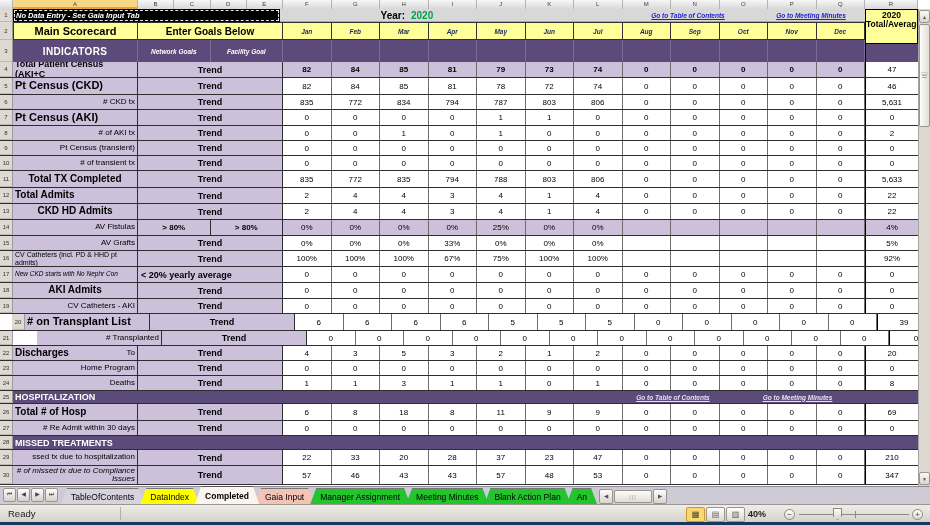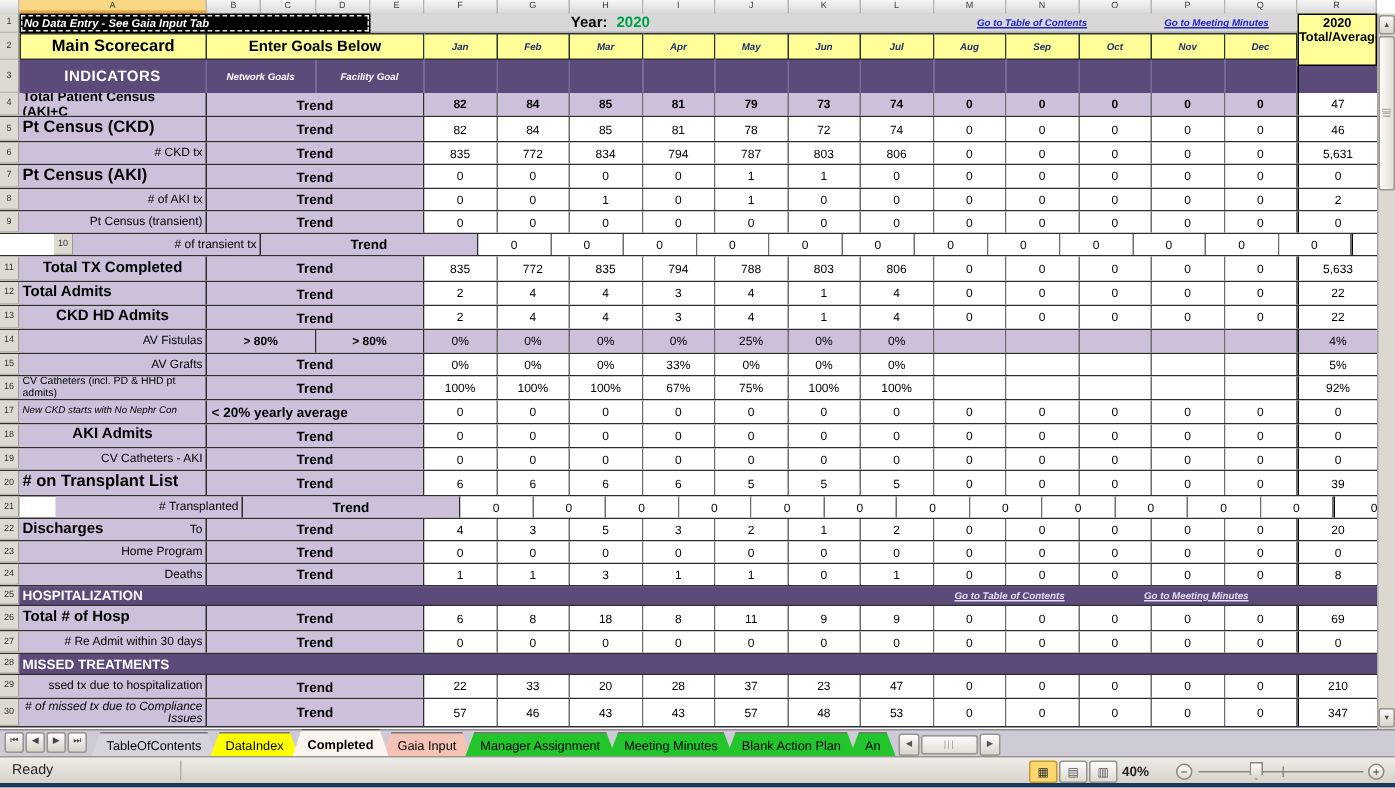--- a/index.html
+++ b/index.html
@@ -14,21 +14,21 @@
   .colcell.sel{background:#f7d783;border-bottom:2px solid #e8a33d;}
   
   #hdrzone{position:absolute;top:9px;left:0;width:918px;height:53px;}
   .hrow{display:flex;box-sizing:border-box;}
   .rn{box-sizing:border-box;width:13px;flex:0 0 13px;background:#dedad2;border-right:1px solid #9a9a9a;
       border-bottom:1px solid #bdbab2;font-size:6px;color:#333;text-align:center;display:flex;
       align-items:center;justify-content:center;}
   #row1{height:13px;}
   #row1grey{position:relative;box-sizing:border-box;width:852px;background:#d8d8d8;
             border-bottom:1px solid #a9a9a9;}
-  #notice{position:absolute;left:0;top:0;width:234px;height:13px;background:#000;color:#fff;
+  #notice{position:absolute;left:0;top:0;width:267px;height:13px;background:#000;color:#fff;
           font-size:7.5px;font-weight:bold;font-style:italic;line-height:13px;padding-left:3px;
           box-sizing:border-box;outline:1px dashed #e8e8e8;outline-offset:-2px;white-space:nowrap;}
   #yearlbl{position:absolute;left:330px;top:0;width:62px;text-align:right;font-weight:bold;
            font-size:10px;line-height:13px;color:#000;}
   #yearval{position:absolute;left:398px;top:0;width:55px;text-align:left;font-weight:bold;
            font-size:10px;line-height:13px;color:#00a14b;}
   .toplink{position:absolute;top:0;font-size:6.5px;font-weight:bold;font-style:italic;
            line-height:13px;color:#2222cc;text-decoration:underline;text-align:center;cursor:pointer;}
   #linktoc{left:600px;width:150px;}
   #linkmin{left:742px;width:112px;}
@@ -316,21 +316,21 @@
         <div class="cV">0</div>
         <div class="cV">0</div>
         <div class="cV">0</div>
         <div class="cV">0</div>
         <div class="cV">0</div>
         <div class="cV">0</div>
         <div class="cV">0</div>
         <div class="cV">0</div>
         <div class="cT">0</div>
       </div>
-      <div class="r" style="height: 15px; padding-left: 36px;">
+      <div class="r" style="height: 15px;">
         <div class="rn" style="background: rgb(222, 218, 210);">10</div>
         <div class="cA" style="justify-content: flex-end; font-size: 8px; text-align: right;">
           <span># of transient tx</span>
         </div>
         <div class="cG">Trend</div>
         <div class="cV">0</div>
         <div class="cV">0</div>
         <div class="cV">0</div>
         <div class="cV">0</div>
         <div class="cV">0</div>
@@ -517,21 +517,21 @@
         <div class="cV">0</div>
         <div class="cV">0</div>
         <div class="cV">0</div>
         <div class="cV">0</div>
         <div class="cV">0</div>
         <div class="cV">0</div>
         <div class="cV">0</div>
         <div class="cV">0</div>
         <div class="cT">0</div>
       </div>
-      <div class="r" style="height: 17px;">
+      <div class="r" style="height: 17px; padding-left: 12px;">
         <div class="rn" style="background: rgb(222, 218, 210);">20</div>
         <div class="cA" style="justify-content: flex-start; font-size: 11px; font-weight: bold;">
           <span># on Transplant List</span>
         </div>
         <div class="cG">Trend</div>
         <div class="cV">6</div>
         <div class="cV">6</div>
         <div class="cV">6</div>
         <div class="cV">6</div>
         <div class="cV">5</div>

